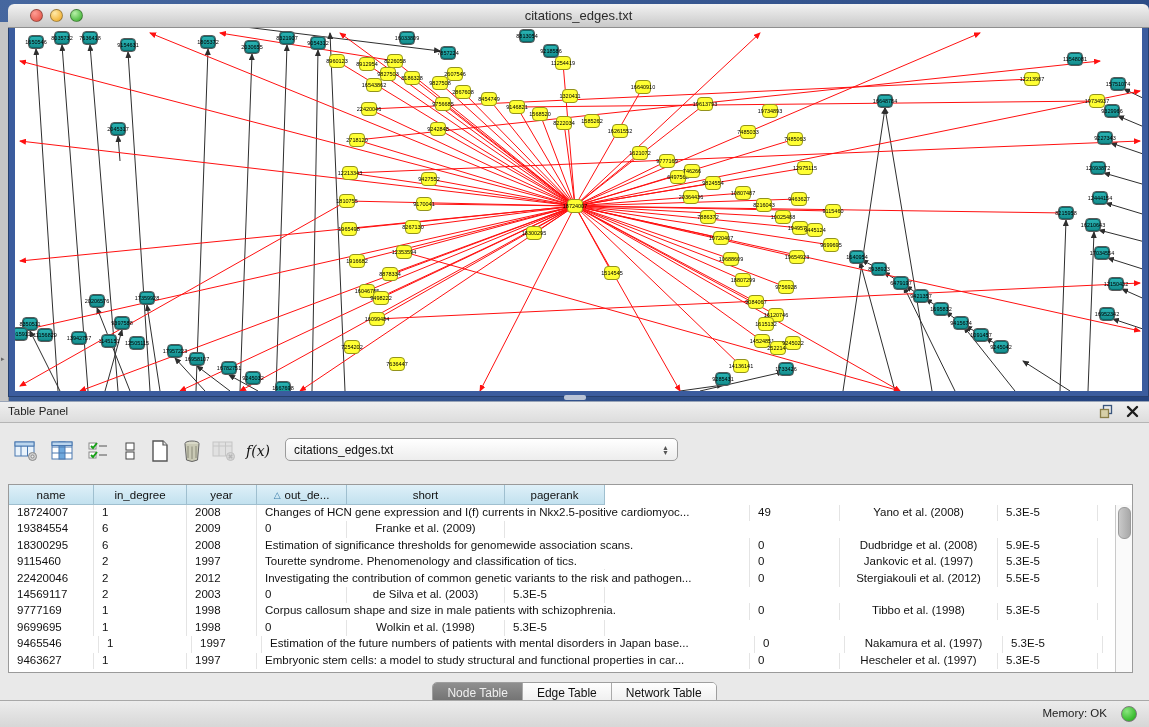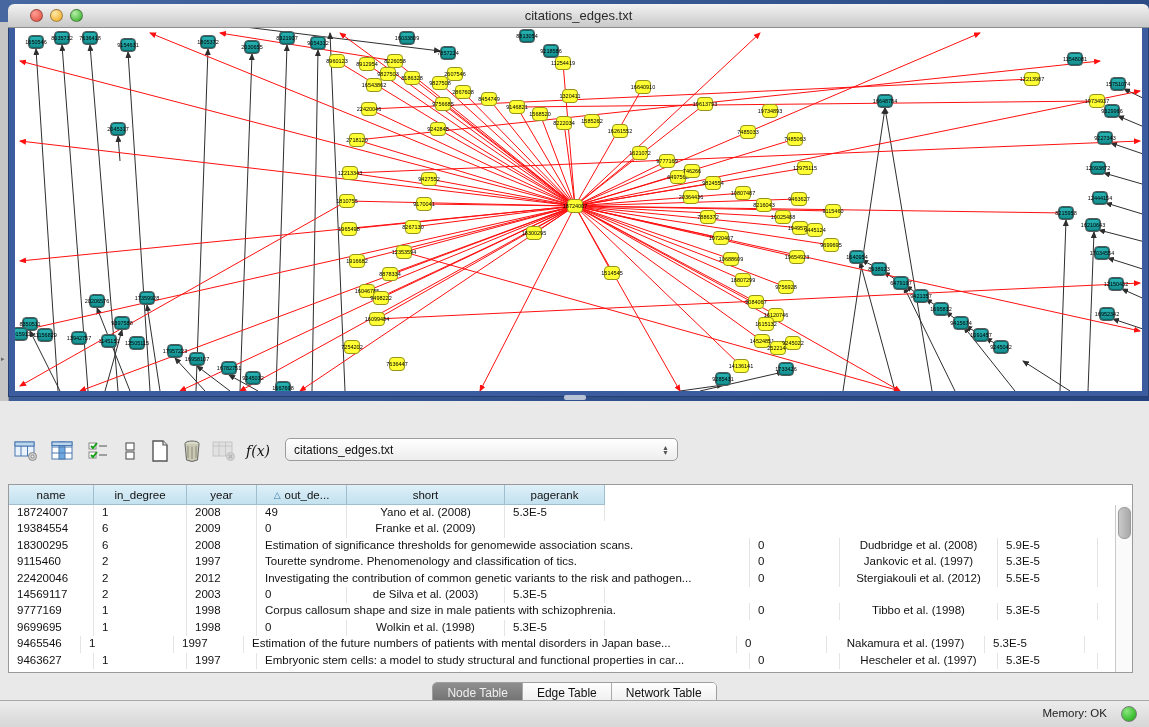--- a/index.html
+++ b/index.html
@@ -576,20 +576,32 @@
             <span>9285431</span>
           </div>
         </div>
     </div>
   </div>
 </div>
 
 <div class="splitter"></div>
 
 <div class="table-panel">
+  <div class="panel-header">
+    <span class="panel-title">Table Panel</span>
+    <span class="panel-btns">
+      <svg width="15" height="15" viewBox="0 0 15 15" style="cursor:pointer">
+        <rect x="4.5" y="1.5" width="8" height="8" fill="none" stroke="#3a567d" stroke-width="1.3"></rect>
+        <rect x="1.5" y="5.5" width="8" height="8" fill="#d6cfa8" stroke="#8a7f4a" stroke-width="1.3"></rect>
+      </svg>
+      <svg width="13" height="13" viewBox="0 0 13 13" style="cursor:pointer">
+        <path d="M2 2 L11 11 M11 2 L2 11" stroke="#1c1c1c" stroke-width="2.4" stroke-linecap="round"></path>
+      </svg>
+    </span>
+  </div>
 
   <div class="toolbar">
     <button class="tb-btn" style="left:12px">
       <svg width="24" height="22" viewBox="0 0 24 22">
           <rect x="1" y="2" width="19" height="14" fill="#eaf3fb" stroke="#4a78b0"></rect>
           <path d="M1 6 H20 M7 2 V16 M13.5 2 V16" stroke="#4a78b0"></path>
           <rect x="1" y="2" width="19" height="4" fill="#bcd6ee" stroke="#4a78b0"></rect>
           <circle cx="18.5" cy="16.5" r="4" fill="#cfcfcf" stroke="#8a8a8a"></circle>
           <circle cx="18.5" cy="16.5" r="1.5" fill="#efefef" stroke="#8a8a8a"></circle>
         </svg>
@@ -671,20 +683,21 @@
         </div>
         <div class="th" style="width: 100px;">
           <span>pagerank</span>
         </div>
       </div>
     <div class="tbody" id="tbody">
         <div class="tr">
           <div class="td" style="width: 85px;">18724007</div>
           <div class="td" style="width: 93px;">1</div>
           <div class="td" style="width: 70px;">2008</div>
+          <div class="td" style="width: 493px;">Changes of HCN gene expression and I(f) currents in Nkx2.5-positive cardiomyoc...</div>
           <div class="td" style="width: 90px;">49</div>
           <div class="td center" style="width: 158px;">Yano et al. (2008)</div>
           <div class="td" style="width: 100px;">5.3E-5</div>
         </div>
         <div class="tr">
           <div class="td" style="width: 85px;">19384554</div>
           <div class="td" style="width: 93px;">6</div>
           <div class="td" style="width: 70px;">2009</div>
           <div class="td" style="width: 90px;">0</div>
           <div class="td center" style="width: 158px;">Franke et al. (2009)</div>
@@ -736,21 +749,21 @@
         </div>
         <div class="tr">
           <div class="td" style="width: 85px;">9699695</div>
           <div class="td" style="width: 93px;">1</div>
           <div class="td" style="width: 70px;">1998</div>
           <div class="td" style="width: 90px;">0</div>
           <div class="td center" style="width: 158px;">Wolkin et al. (1998)</div>
           <div class="td" style="width: 100px;">5.3E-5</div>
         </div>
         <div class="tr">
-          <div class="td" style="width: 72px;">9465546</div>
+          <div class="td" style="width: 90px;">9465546</div>
           <div class="td" style="width: 93px;">1</div>
           <div class="td" style="width: 70px;">1997</div>
           <div class="td" style="width: 493px;">Estimation of the future numbers of patients with mental disorders in Japan base...</div>
           <div class="td" style="width: 90px;">0</div>
           <div class="td center" style="width: 158px;">Nakamura et al. (1997)</div>
           <div class="td" style="width: 100px;">5.3E-5</div>
         </div>
         <div class="tr">
           <div class="td" style="width: 85px;">9463627</div>
           <div class="td" style="width: 93px;">1</div>

